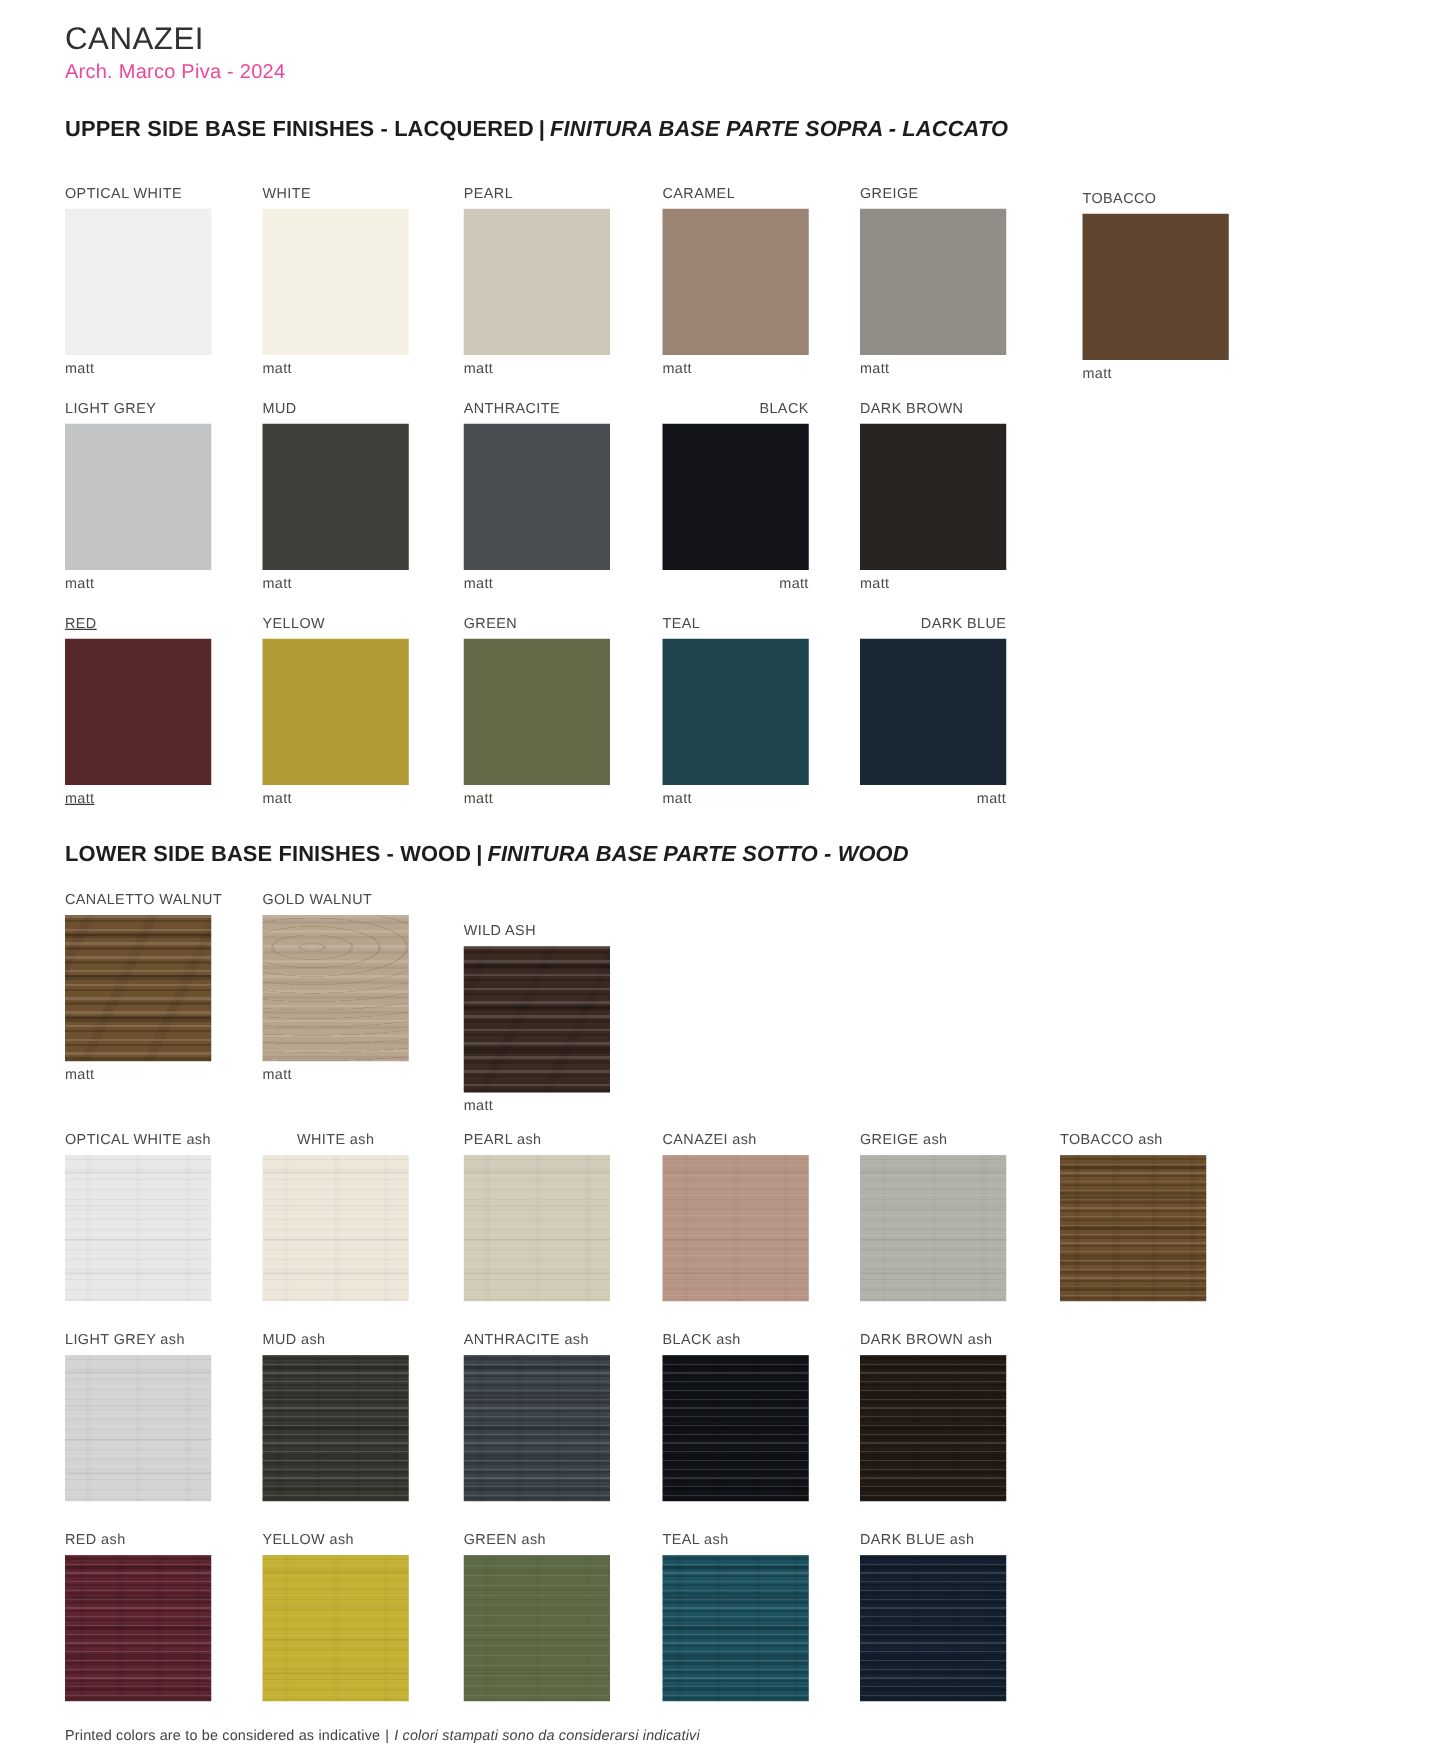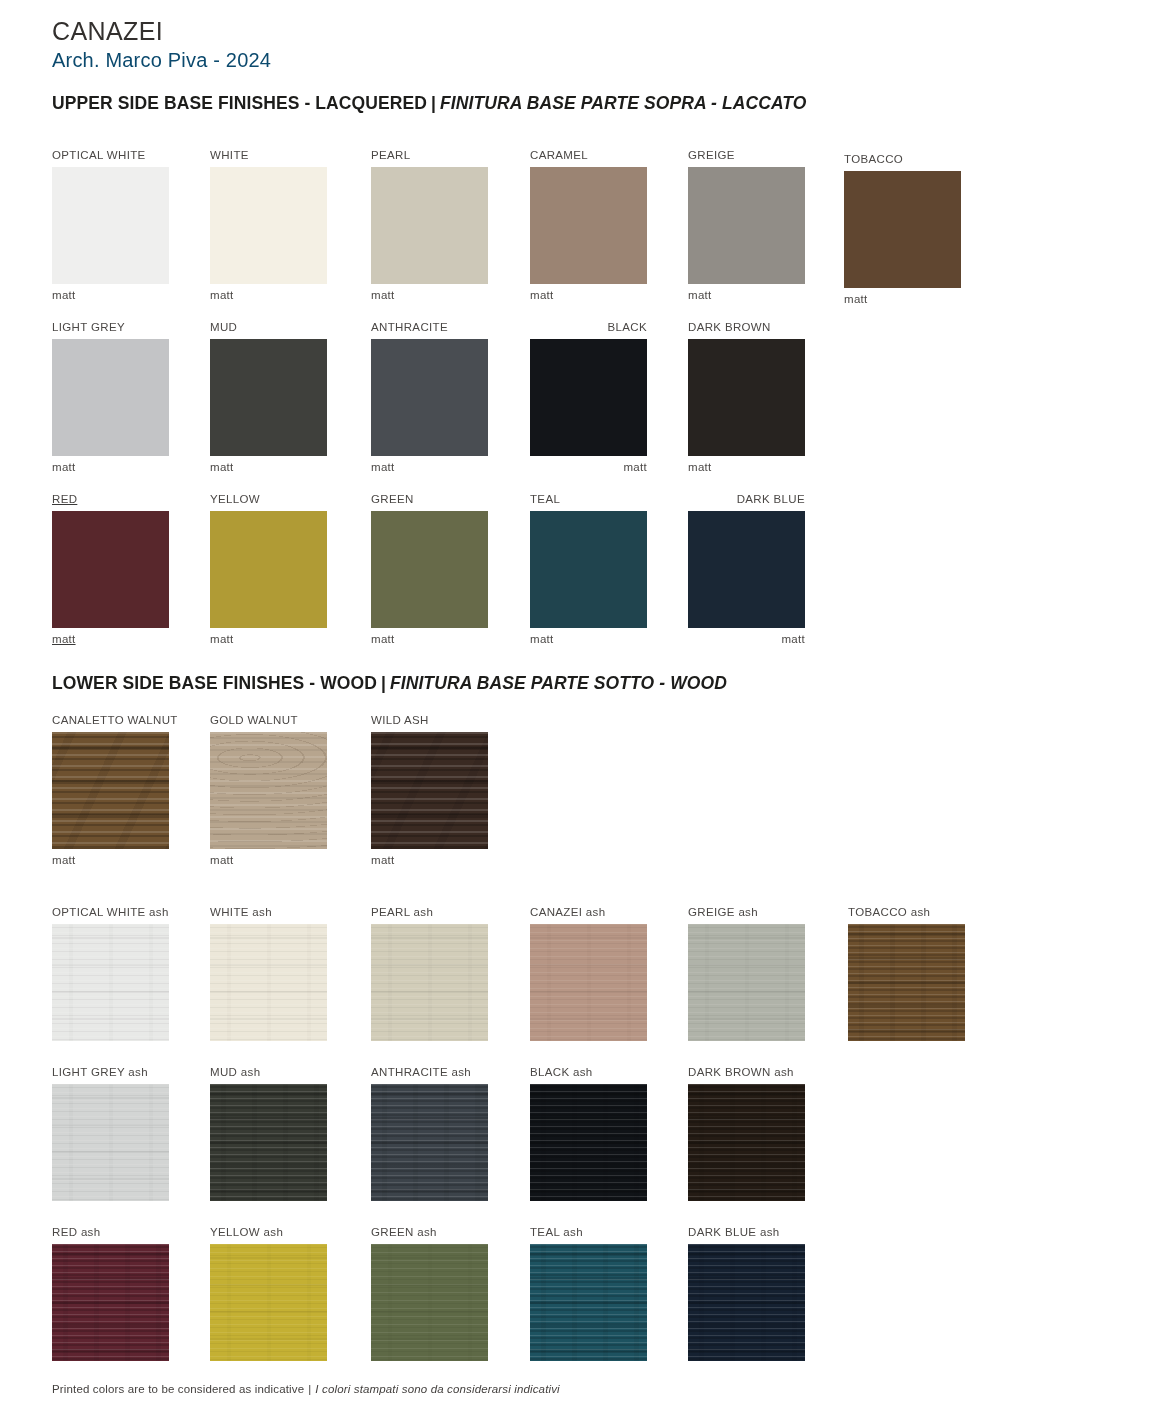--- a/index.html
+++ b/index.html
@@ -18,22 +18,22 @@
   
   .title-block{position:absolute;left:52px;top:18px;}
   .doc-title{
     font-size:25px;
     letter-spacing:0.4px;
     color:#33302e;
     font-weight:400;
     line-height:1.1;
   }
   .doc-sub{
-    font-size:20px;
-    color:#0c4a6e;
+    font-size:16px;
+    color:#ec4899;
     margin-top:3px;
     letter-spacing:0.2px;
   }
 
   
   .section-head{
     position:absolute;
     left:52px;
     font-size:17.5px;
     font-weight:bold;
@@ -224,21 +224,21 @@
       <div class="swatch" style="left: 530px; top: 150px;">
         <div class="sw-label">CARAMEL</div>
         <div class="sw-chip" style="background: rgb(155, 132, 115);"></div>
         <div class="sw-matt">matt</div>
       </div>
       <div class="swatch" style="left: 688px; top: 150px;">
         <div class="sw-label">GREIGE</div>
         <div class="sw-chip" style="background: rgb(145, 141, 135);"></div>
         <div class="sw-matt">matt</div>
       </div>
-      <div class="swatch" style="left: 828px; top: 154px; padding-left: 16px;">
+      <div class="swatch" style="left: 850px; top: 154px; padding-left: 16px;">
         <div class="sw-label">TOBACCO</div>
         <div class="sw-chip" style="background: rgb(96, 70, 48);"></div>
         <div class="sw-matt">matt</div>
       </div>
       <div class="swatch" style="left: 52px; top: 322px;">
         <div class="sw-label">LIGHT GREY</div>
         <div class="sw-chip" style="background: rgb(195, 196, 198);"></div>
         <div class="sw-matt">matt</div>
       </div>
       <div class="swatch" style="left: 210px; top: 322px;">
@@ -293,34 +293,34 @@
         </div>
         <div class="sw-matt">matt</div>
       </div>
       <div class="swatch" style="left: 210px; top: 715px;">
         <div class="sw-label">GOLD WALNUT</div>
         <div class="sw-chip" style="background: rgb(183, 165, 142);">
           <div class="grain rings"></div>
         </div>
         <div class="sw-matt">matt</div>
       </div>
-      <div class="swatch" style="left: 371px; top: 715px;">
+      <div class="swatch" style="left: 371px; top: 740px;">
         <div class="sw-label">WILD ASH</div>
         <div class="sw-chip" style="background: rgb(58, 42, 34);">
           <div class="grain timber"></div>
         </div>
         <div class="sw-matt">matt</div>
       </div>
       <div class="swatch" style="left: 52px; top: 907px;">
         <div class="sw-label">OPTICAL WHITE ash</div>
         <div class="sw-chip" style="background: rgb(232, 233, 231);">
           <div class="grain soft"></div>
         </div>
       </div>
-      <div class="swatch" style="left: 210px; top: 907px;">
+      <div class="swatch" style="left: 210px; top: 907px; text-align: center;">
         <div class="sw-label">WHITE ash</div>
         <div class="sw-chip" style="background: rgb(236, 231, 217);">
           <div class="grain soft"></div>
         </div>
       </div>
       <div class="swatch" style="left: 371px; top: 907px;">
         <div class="sw-label">PEARL ash</div>
         <div class="sw-chip" style="background: rgb(210, 205, 185);">
           <div class="grain soft"></div>
         </div>

